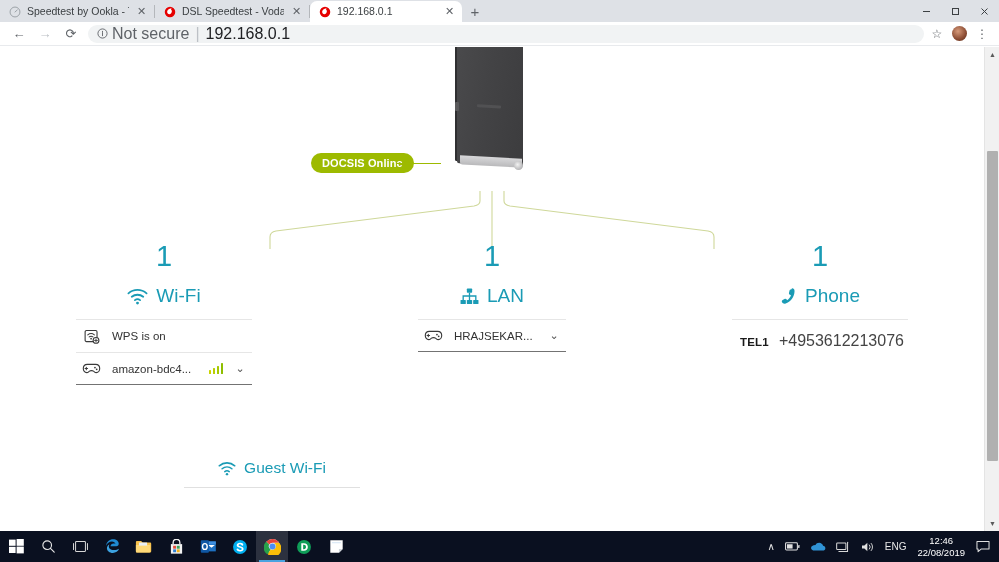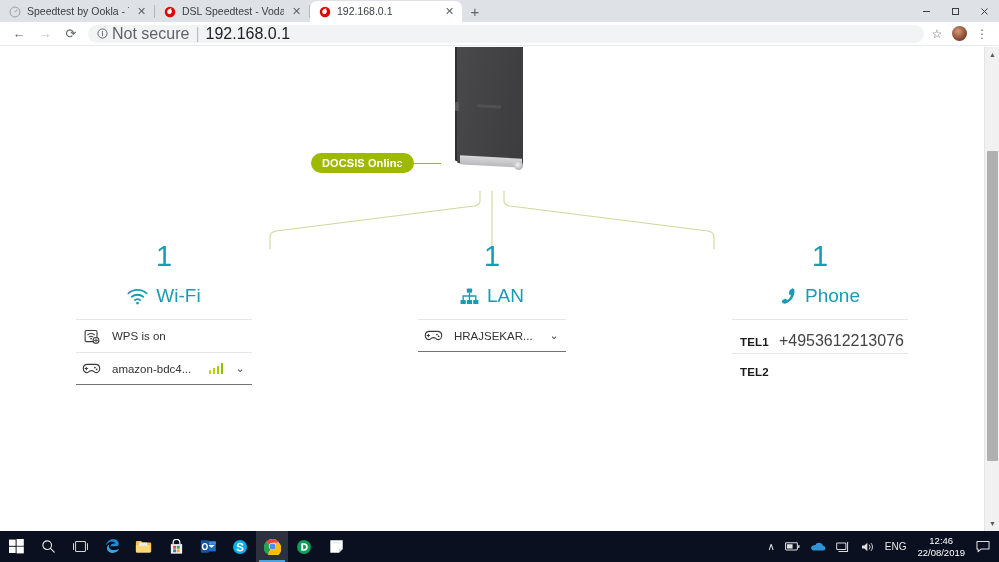--- a/index.html
+++ b/index.html
@@ -419,28 +419,35 @@
             <path d="M12.8 1.2c1.6 0 2.6 1.1 2.6 2.9 0 6.4-4.4 11.6-9.4 13.4-1.7.6-3.3-.2-3.9-1.6-.4-.9-.1-1.6.7-2.1l2-1.2c.8-.5 1.6-.3 2.1.4l.6.9c2-1.2 3.4-3 4.1-5.2l-1-.4c-.9-.3-1.3-1-1.1-1.9l.5-2.3c.2-1 .8-1.5 1.8-1.5z" fill="#1a9bb5"></path>
           </svg>
           <span>Phone</span>
         </div>
 
         <div class="card phone">
           <div class="tel-row">
             <span class="tel-key">TEL1</span>
             <span class="tel-val">+4953612213076</span>
           </div>
-          <div class="tel-row">
-            <span class="tel-key">TEL2</span>
-            <span class="tel-val"></span>
-          </div>
         </div>
       </div>
     </div>
 
+    <div class="guest">
+      <div class="guest-head">
+        <svg width="18" height="15" viewBox="0 0 22 17">
+          <path d="M1.5 5.2A14.5 14.5 0 0 1 20.5 5.2" stroke="#1a9bb5" stroke-width="1.9" fill="none" stroke-linecap="round"></path>
+          <path d="M5 8.8A9.4 9.4 0 0 1 17 8.8" stroke="#1a9bb5" stroke-width="1.9" fill="none" stroke-linecap="round"></path>
+          <path d="M8.3 12.3A4.6 4.6 0 0 1 13.7 12.3" stroke="#1a9bb5" stroke-width="1.9" fill="none" stroke-linecap="round"></path>
+          <circle cx="11" cy="15.4" r="1.5" fill="#1a9bb5"></circle>
+        </svg>
+        <span>Guest Wi-Fi</span>
+      </div>
+    </div>
 
   </div>
 </div>
 
 <div class="scrollbar">
   <div class="scroll-up">▲</div>
   <div class="scroll-thumb"></div>
   <div class="scroll-down">▼</div>
 </div>
 

